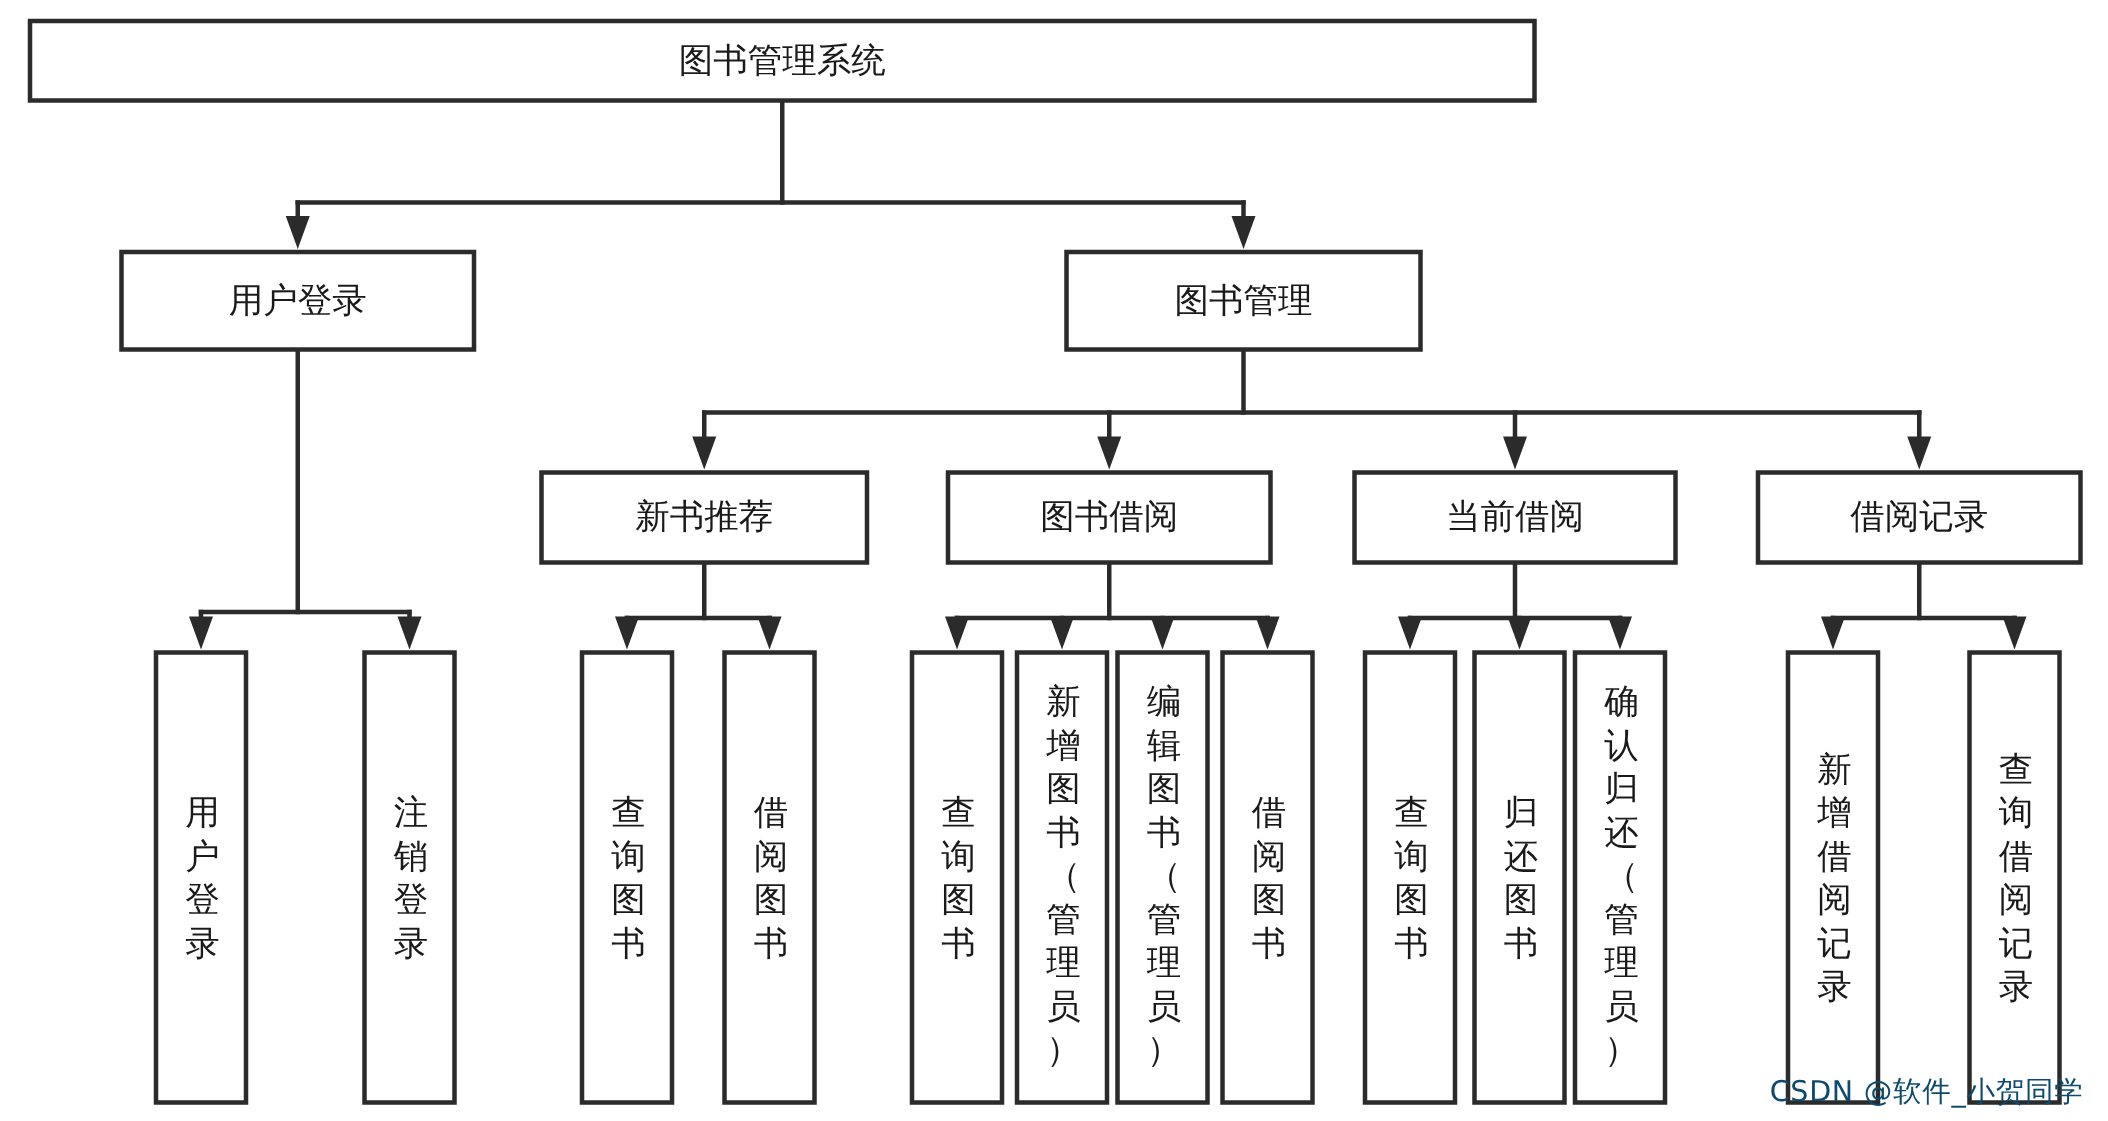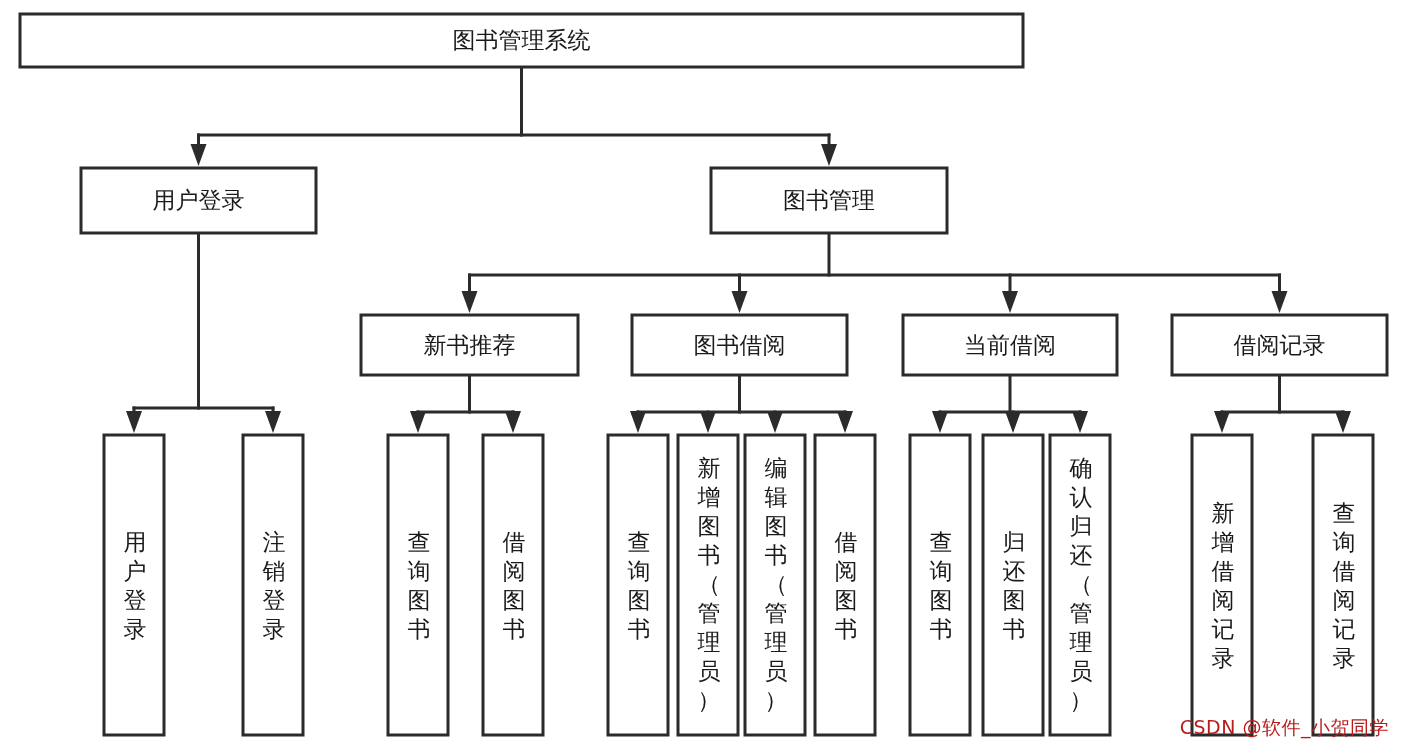--- a/index.html
+++ b/index.html
@@ -51,21 +51,21 @@
     font-size: 23px;
     fill: #1a1a1a;
     text-anchor: middle;
   }
   .watermark {
     position: absolute;
     right: 16px;
     bottom: 6px;
     font-family: "DejaVu Sans", "Liberation Sans", sans-serif;
     font-size: 19px;
-    color: #b91c1c;
+    color: #0c4a6e;
     letter-spacing: 0.5px;
     white-space: nowrap;
     pointer-events: none;
   }
 </style>
 </head>
 <body>
 
 <div id="diagram-root">
   <svg id="tree-svg" viewBox="0 0 1405 747">

